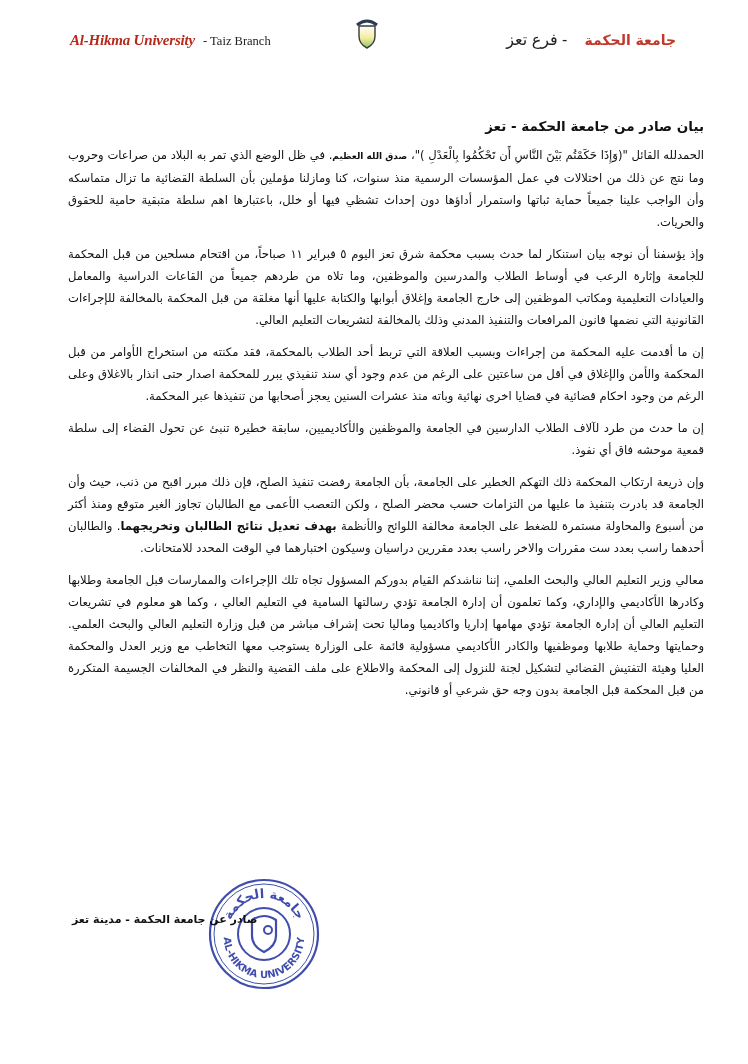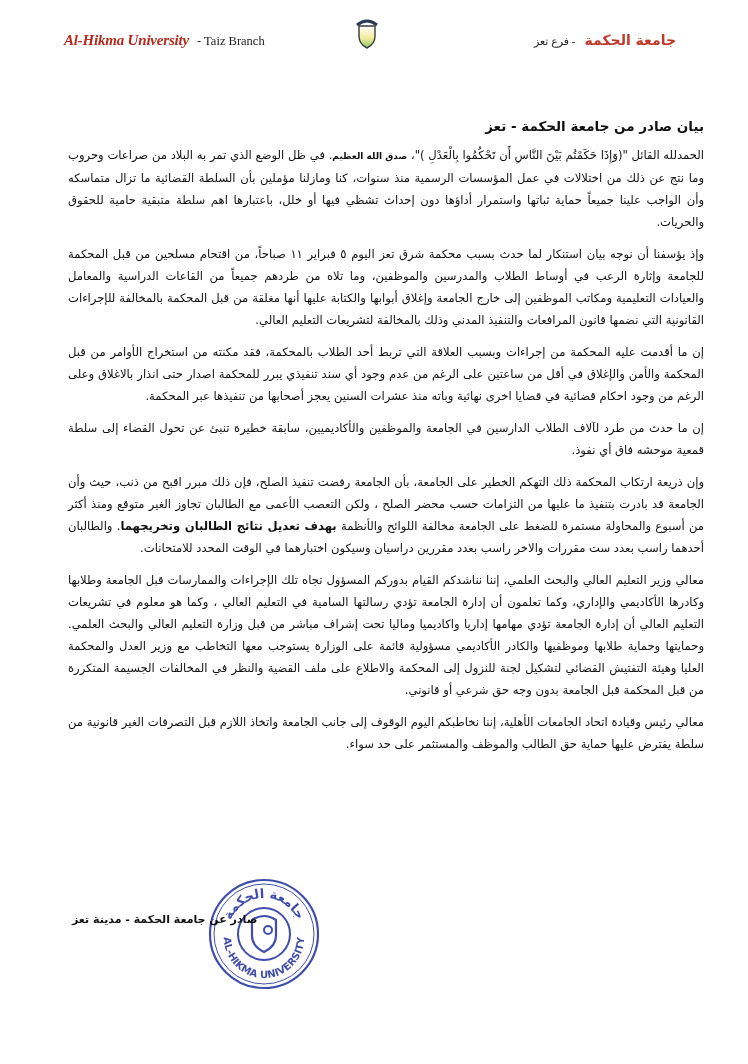--- a/index.html
+++ b/index.html
@@ -1,25 +1,25 @@
 <!DOCTYPE html>
 <html><head>
 <meta charset="utf-8">
 <style>
   html, body { margin: 0; padding: 0; background: #ffffff; }
   body { width: 748px; height: 1064px; position: relative; overflow: hidden; font-family: "DejaVu Sans", sans-serif; color: #111; }
 
   .letterhead { position: absolute; left: 0; top: 0; width: 748px; height: 70px; }
-  .lh-en { position: absolute; left: 64px; top: 30px; white-space: nowrap; direction: ltr; }
+  .lh-en { position: absolute; left: 70px; top: 30px; white-space: nowrap; direction: ltr; }
   .lh-en-name { font-family: "Liberation Serif", serif; font-style: italic; font-weight: bold; color: #b52a1c; font-size: 15px; letter-spacing: -0.2px; }
   .lh-en-branch { font-family: "Liberation Serif", serif; font-size: 12.5px; color: #222; margin-left: 3px; }
   .lh-logo { position: absolute; left: 354px; top: 16px; width: 26px; height: 34px; }
   .lh-ar { position: absolute; right: 72px; top: 30px; direction: rtl; white-space: nowrap; }
   .lh-ar-name { font-family: "DejaVu Sans", sans-serif; font-weight: bold; color: #c0392b; font-size: 14px; }
-  .lh-ar-branch { font-family: Liberation Serif, serif; font-size: 11px; color: #222; margin-right: 4px; }
+  .lh-ar-branch { font-family: Liberation Sans, sans-serif; font-size: 16px; color: #222; margin-right: 12px; }
 
   .doc { position: absolute; left: 68px; top: 118px; width: 636px; direction: rtl; text-align: justify; }
   .doc-title { text-align: right; font-weight: bold; font-size: 13.5px; margin: 0 0 10px 0; }
   .para { font-family: "DejaVu Sans", sans-serif; font-size: 11.6px; line-height: 22px; margin: 0 0 10px 0; text-align: justify; text-align-last: right; letter-spacing: -0.15px; }
   .para b { font-weight: bold; }
   .quote-small { font-size: 9px; font-weight: bold; }
 
   .signature { position: absolute; left: 72px; top: 913px; direction: rtl; font-size: 11px; font-weight: bold; white-space: nowrap; text-align: center; }
   .stamp { position: absolute; left: 206px; top: 876px; width: 116px; height: 116px; opacity: 0.85; }
 </style>
@@ -60,21 +60,20 @@
   <p class="para">وإذ يؤسفنا أن نوجه بيان استنكار لما حدث بسبب محكمة شرق تعز اليوم ٥ فبراير ١١ صباحاً، من اقتحام مسلحين من قبل المحكمة للجامعة وإثارة الرعب في أوساط الطلاب والمدرسين والموظفين، وما تلاه من طردهم جميعاً من القاعات الدراسية والمعامل والعيادات التعليمية ومكاتب الموظفين إلى خارج الجامعة وإغلاق أبوابها والكتابة عليها أنها مغلقة من قبل المحكمة بالمخالفة للإجراءات القانونية التي نضمها قانون المرافعات والتنفيذ المدني وذلك بالمخالفة لتشريعات التعليم العالي.</p>
 
   <p class="para">إن ما أقدمت عليه المحكمة من إجراءات وبسبب العلاقة التي تربط أحد الطلاب بالمحكمة، فقد مكنته من استخراج الأوامر من قبل المحكمة والأمن والإغلاق في أقل من ساعتين على الرغم من عدم وجود أي سند تنفيذي يبرر للمحكمة اصدار حتى انذار بالاغلاق وعلى الرغم من وجود احكام قضائية في قضايا اخرى نهائية وباته منذ عشرات السنين يعجز أصحابها من تنفيذها عبر المحكمة.</p>
 
   <p class="para">إن ما حدث من طرد لآلاف الطلاب الدارسين في الجامعة والموظفين والأكاديميين، سابقة خطيرة تنبئ عن تحول القضاء إلى سلطة قمعية موحشه فاق أي نفوذ.</p>
 
   <p class="para"><span>وإن ذريعة ارتكاب المحكمة ذلك التهكم الخطير على الجامعة، بأن الجامعة رفضت تنفيذ الصلح، فإن ذلك مبرر اقبح من ذنب، حيث وأن الجامعة قد بادرت بتنفيذ ما عليها من التزامات حسب محضر الصلح ، ولكن التعصب الأعمى مع الطالبان تجاوز الغير متوقع ومنذ أكثر من أسبوع والمحاولة مستمرة للضغط على الجامعة مخالفة اللوائح والأنظمة </span><b>بهدف تعديل نتائج الطالبان وتخريجهما</b><span>. والطالبان أحدهما راسب بعدد ست مقررات والاخر راسب بعدد مقررين دراسيان وسيكون اختبارهما في الوقت المحدد للامتحانات.</span></p>
 
   <p class="para">معالي وزير التعليم العالي والبحث العلمي، إننا نناشدكم القيام بدوركم المسؤول تجاه تلك الإجراءات والممارسات قبل الجامعة وطلابها وكادرها الأكاديمي والإداري، وكما تعلمون أن إدارة الجامعة تؤدي رسالتها السامية في التعليم العالي ، وكما هو معلوم في تشريعات التعليم العالي أن إدارة الجامعة تؤدي مهامها إداريا واكاديميا وماليا تحت إشراف مباشر من قبل وزارة التعليم العالي والبحث العلمي. وحمايتها وحماية طلابها وموظفيها والكادر الأكاديمي مسؤولية قائمة على الوزارة يستوجب معها التخاطب مع وزير العدل والمحكمة العليا وهيئة التفتيش القضائي لتشكيل لجنة للنزول إلى المحكمة والاطلاع على ملف القضية والنظر في المخالفات الجسيمة المتكررة من قبل المحكمة قبل الجامعة بدون وجه حق شرعي أو قانوني.</p>
 
-  <p class="para">معالي رئيس وقيادة اتحاد الجامعات الأهلية، إننا نخاطبكم اليوم الوقوف إلى جانب الجامعة واتخاذ اللازم قبل التصرفات الغير قانونية من سلطة يفترض عليها حماية حق الطالب والموظف والمستثمر على حد سواء.</p>
 
 </div>
 
 <div class="stamp">
   <svg width="116" height="116" viewBox="0 0 116 116">
     <defs>
       <path id="arcTop" d="M22 58 A36 36 0 0 1 94 58"></path>
       <path id="arcBot" d="M18 62 A40 40 0 0 0 98 62"></path>
     </defs>
     <circle cx="58" cy="58" r="54" fill="none" stroke="#1f2f9e" stroke-width="2.2"></circle>

